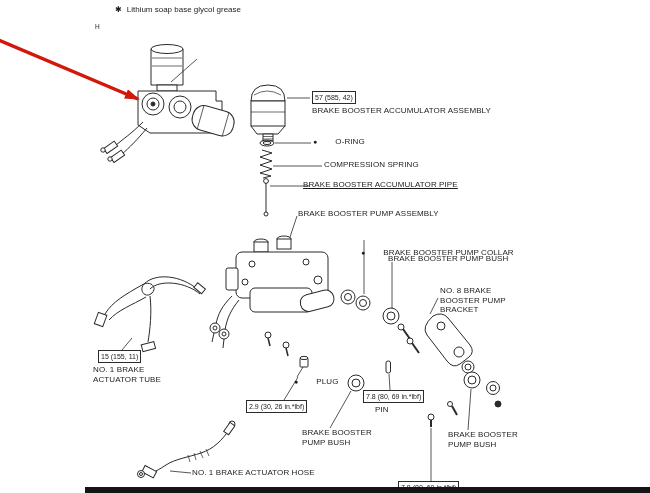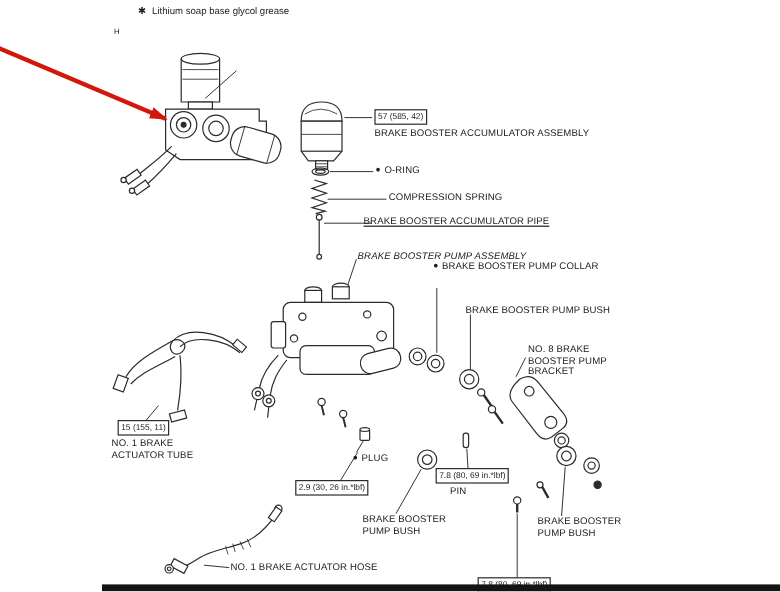--- a/index.html
+++ b/index.html
@@ -6,21 +6,21 @@
   #canvas{
     position:relative;width:650px;height:493px;background:#ffffff;overflow:hidden;
     font-family:"Liberation Sans", sans-serif;color:#1c1c1c;
   }
   #drawing{position:absolute;left:0;top:0;z-index:1;}
   .lbl{
     position:absolute;z-index:2;font-size:8px;line-height:1.2;letter-spacing:.1px;
     white-space:nowrap;color:#1c1c1c;
   }
   .lbl.wrap{white-space:normal;}
-  .bullet-row{display:flex;align-items:flex-start;gap:3px;}
+  .bullet-row{display:flex;align-items:flex-start;gap:18px;}
   .bullet{font-size:7px;line-height:9px;}
   .tq{
     position:absolute;z-index:2;border:1px solid #2b2b2b;background:#fff;
     font-size:7px;line-height:9px;padding:1px 2px;white-space:nowrap;
   }
   .note{position:absolute;left:115px;top:5px;z-index:2;font-size:8px;display:flex;gap:5px;align-items:center;}
   .note .star{font-size:8px;}
   .pagemark{position:absolute;left:95px;top:23px;z-index:2;font-size:6.5px;}
   .bottom-bar{position:absolute;left:85px;right:0;bottom:0;height:6px;background:#141414;z-index:3;}
 </style>
@@ -231,23 +231,23 @@
   <div class="tq" style="left:312px;top:91px;">57 (585, 42)</div>
   <div class="lbl" style="left:312px;top:106px;">BRAKE BOOSTER ACCUMULATOR ASSEMBLY</div>
 
   <div class="lbl bullet-row" style="left:313px;top:137px;">
     <span class="bullet">●</span>
     <span>O-RING</span>
   </div>
 
   <div class="lbl" style="left:324px;top:160px;">COMPRESSION SPRING</div>
   <div class="lbl" style="left:303px;top:180px;text-decoration:underline;">BRAKE BOOSTER ACCUMULATOR PIPE</div>
-  <div class="lbl" style="left:298px;top:209px;font-style:italic;">BRAKE BOOSTER PUMP ASSEMBLY</div>
-
-  <div class="lbl bullet-row" style="left:361px;top:217px;">
+  <div class="lbl" style="left:298px;top:209px;">BRAKE BOOSTER PUMP ASSEMBLY</div>
+
+  <div class="lbl bullet-row" style="left:361px;top:248px;">
     <span class="bullet">●</span>
     <span>BRAKE BOOSTER PUMP COLLAR</span>
   </div>
 
   <div class="lbl" style="left:388px;top:254px;">BRAKE BOOSTER PUMP BUSH</div>
   <div class="lbl wrap" style="left:440px;top:286px;width:66px;">NO. 8 BRAKE BOOSTER PUMP BRACKET</div>
 
   <div class="tq" style="left:98px;top:350px;">15 (155, 11)</div>
   <div class="lbl wrap" style="left:93px;top:365px;width:72px;">NO. 1 BRAKE ACTUATOR TUBE</div>
 

